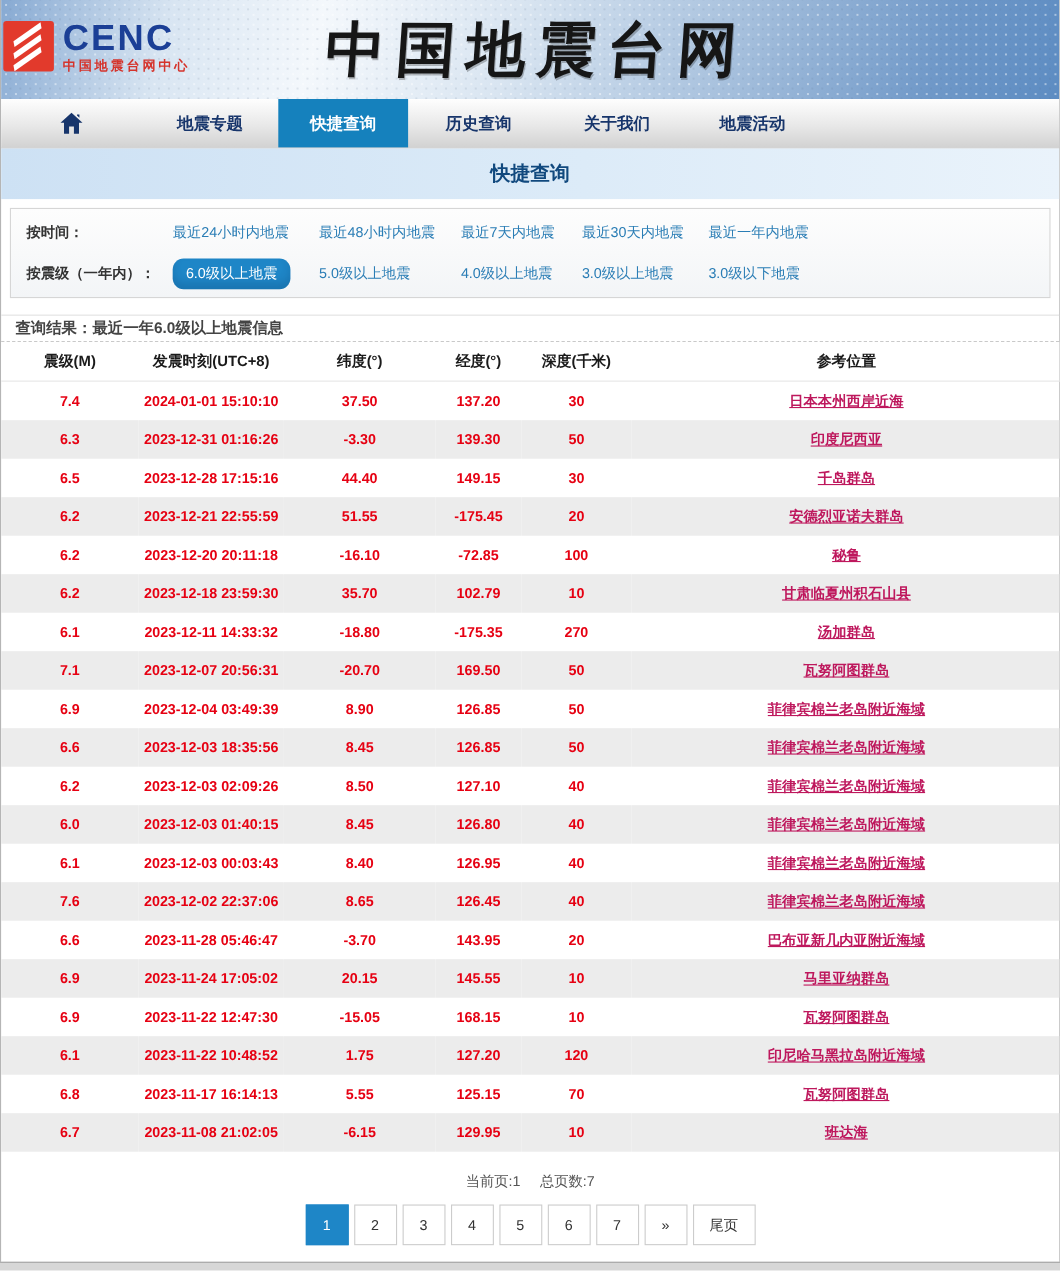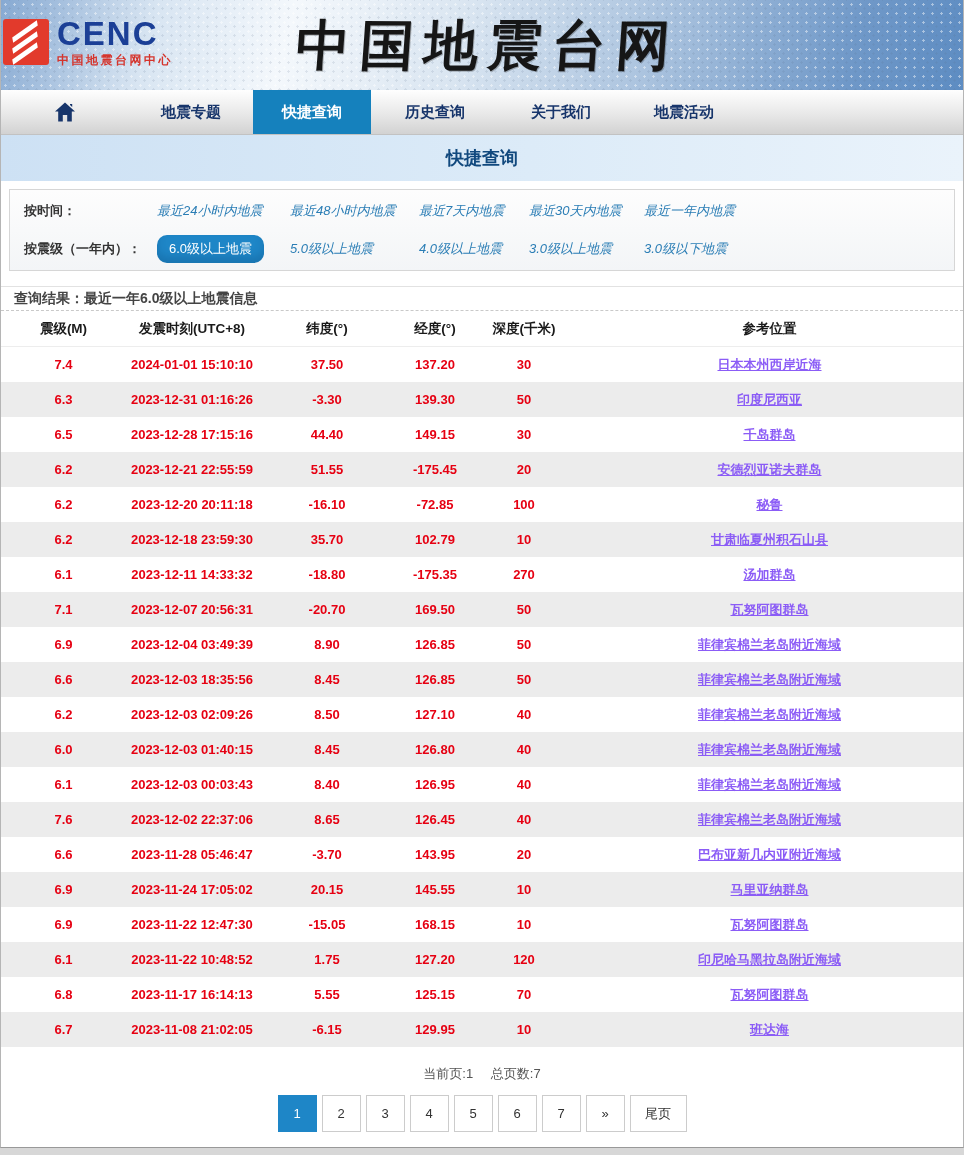--- a/index.html
+++ b/index.html
@@ -96,21 +96,21 @@
   }
   .filter-cell{flex:0 0 auto;}
   .filter-row.time .filter-cell.c0{width:133px;}
   .filter-row.time .filter-cell.c1{width:129px;}
   .filter-row.time .filter-cell.c2{width:110px;}
   .filter-row.time .filter-cell.c3{width:115px;}
   .filter-row.mag  .filter-cell.c0{width:133px;}
   .filter-row.mag  .filter-cell.c1{width:129px;}
   .filter-row.mag  .filter-cell.c2{width:110px;}
   .filter-row.mag  .filter-cell.c3{width:115px;}
-  .filter-link{color:#2a7db5;text-decoration:none;cursor:pointer;font-style:italic;}
+  .filter-link{color:#2a7db5;text-decoration:none;cursor:pointer;}
   .mag-btn{
     display:inline-block;background:#1e86c7;color:#fff;
     padding:5px 12px;border-radius:10px;cursor:pointer;
     box-shadow:inset 0 -6px 8px rgba(0,40,80,0.18);
   }
   
   .summary-bar{
     margin-top:15px;
     border-top:1px solid #e2e2e2;
     border-bottom:1px dashed #c9c9c9;
@@ -127,21 +127,21 @@
   table.results th{
     height:33px;font-size:13.5px;font-weight:bold;color:#1a1a1a;
     text-align:center;background:#fff;border-bottom:1px solid #ededed;
   }
   table.results td{
     height:35px;font-size:13px;font-weight:bold;text-align:center;
     color:#e60012;padding:0;
   }
   table.results tr.alt td{background:#ececec;}
   td.loc{text-align:left;padding-left:17px;}
-  td.loc a{color:#8b5cf6;text-decoration:underline;cursor:pointer;}
+  td.loc a{color:#be185d;text-decoration:underline;cursor:pointer;}
   
   .page-info{
     margin-top:18px;text-align:center;font-size:13px;color:#555;
   }
   .page-info span{margin:0 7px;}
   .pager{margin-top:12px;display:flex;justify-content:center;}
   .pager .pg{
     min-width:35px;height:35px;line-height:35px;text-align:center;
     background:#fff;border:1px solid #ccc;color:#333;font-size:13px;
     margin:0 2.5px;cursor:pointer;display:inline-block;padding:0 1px;

